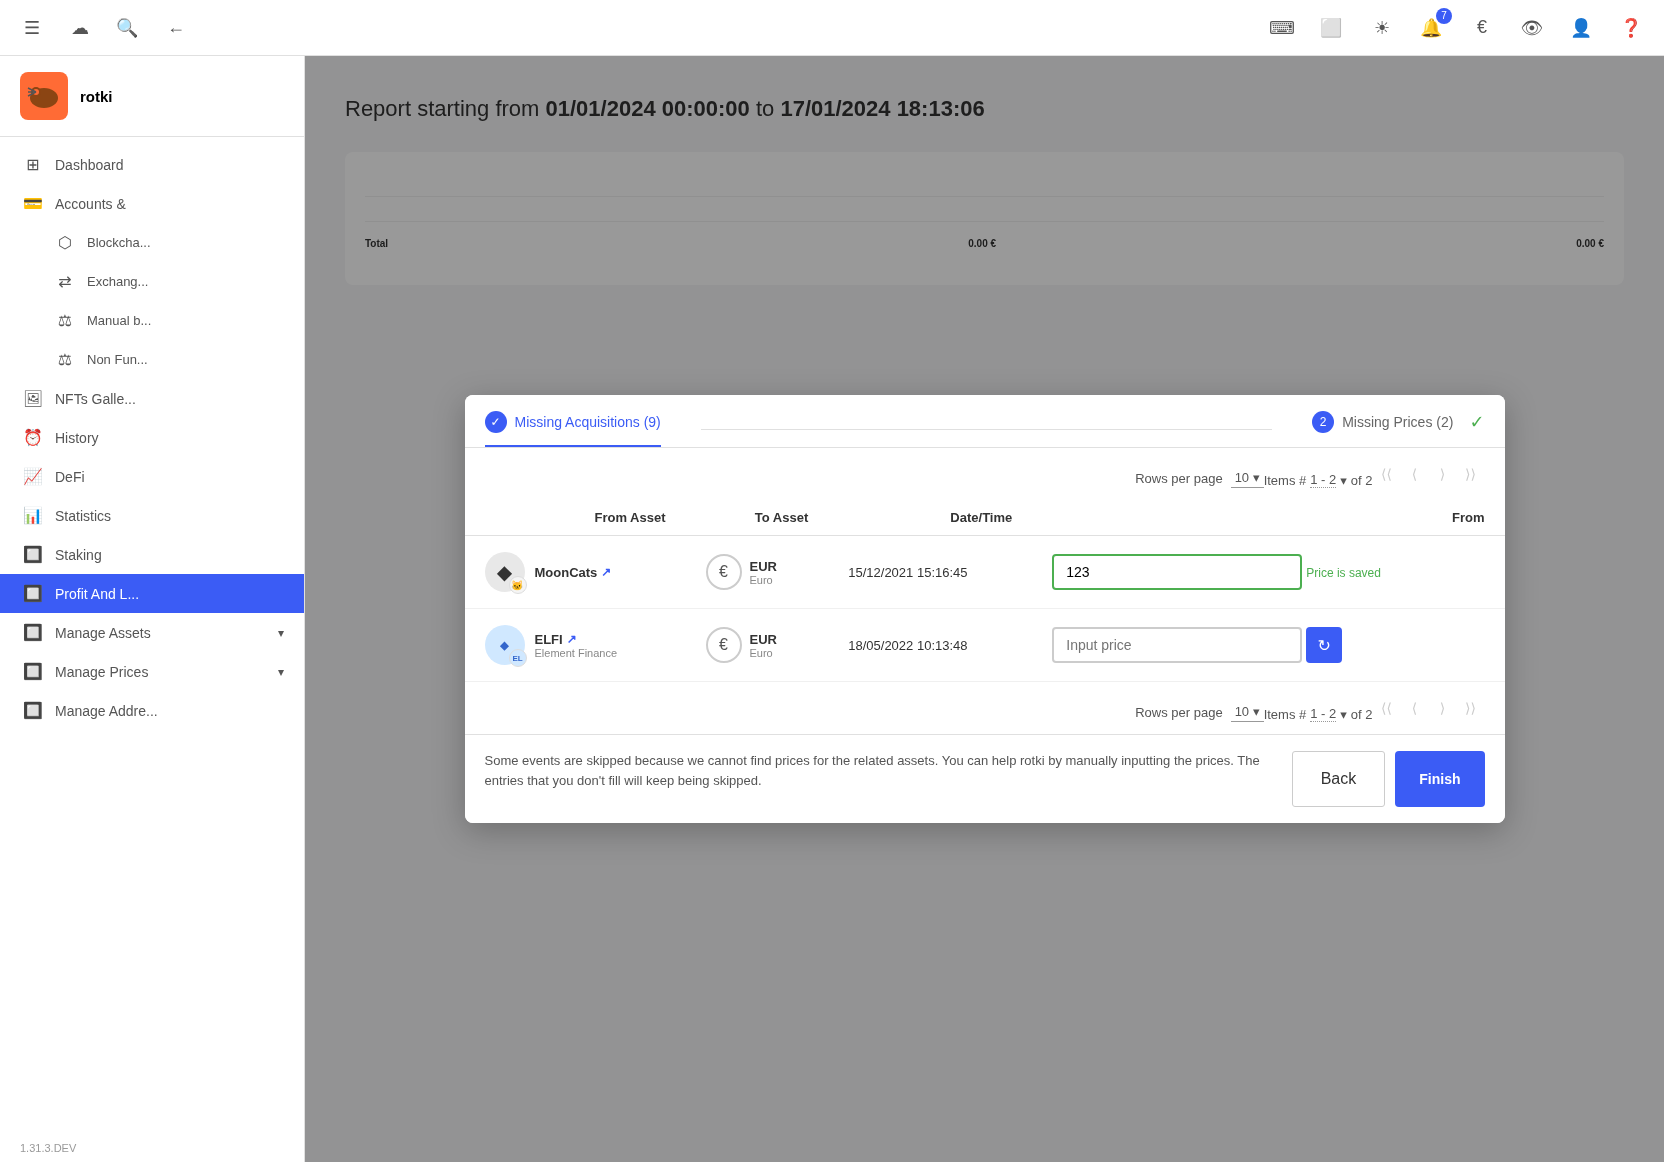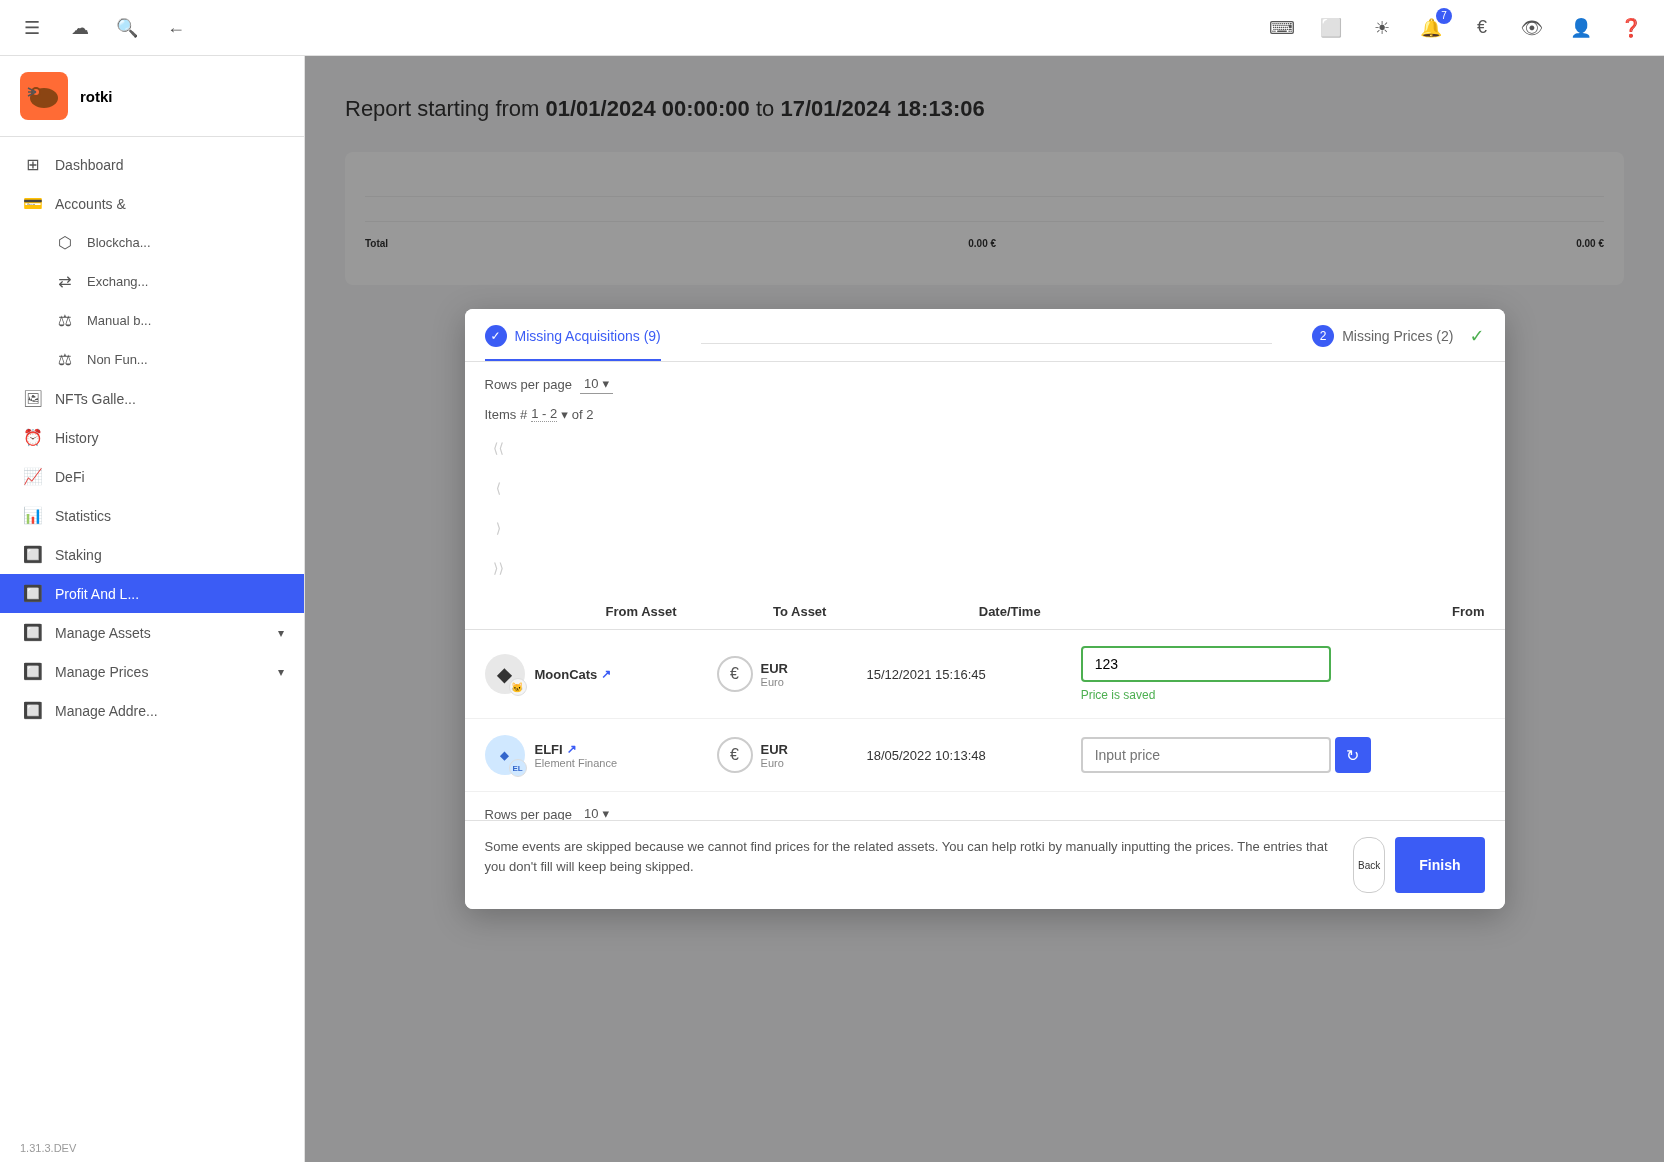--- a/index.html
+++ b/index.html
@@ -92,21 +92,21 @@
     .modal-tabs { display: flex; align-items: center; padding: 16px 20px 0; border-bottom: 1px solid #e0e0e0; gap: 40px; background: #fff; }
     .tab-item { display: flex; align-items: center; gap: 8px; padding-bottom: 12px; cursor: pointer; border-bottom: 2px solid transparent; color: #666; font-size: 14px; }
     .tab-item.active { border-bottom-color: #3b5cf5; color: #3b5cf5; }
     .tab-check { width: 22px; height: 22px; background: #3b5cf5; border-radius: 50%; display: flex; align-items: center; justify-content: center; color: #fff; font-size: 12px; flex-shrink: 0; }
     .tab-badge { width: 22px; height: 22px; background: #3b5cf5; border-radius: 50%; display: flex; align-items: center; justify-content: center; color: #fff; font-size: 12px; flex-shrink: 0; }
     .tab-label { font-weight: 500; }
     .tab-separator { flex: 1; height: 1px; background: #e0e0e0; }
 
     
     .modal-content { flex: 1; overflow-y: auto; padding: 0; }
-    .pagination-bar { display: flex; align-items: flex-start; justify-content: flex-end; gap: 12px; padding: 12px 20px; font-size: 13px; color: #555; flex-direction: column; }
+    .pagination-bar { display: flex; align-items: flex-end; justify-content: flex-end; gap: 0; padding: 12px 20px; font-size: 13px; color: #555; }
     .rows-per-page { display: flex; align-items: center; gap: 8px; }
     .select-rows { border: none; border-bottom: 1px solid #999; padding: 2px 4px; font-size: 13px; appearance: none; background: transparent; cursor: pointer; display: flex; align-items: center; gap: 4px; }
     .items-info { display: flex; align-items: center; gap: 4px; }
     .items-range { border-bottom: 1px dotted #999; }
     .pg-btn { width: 28px; height: 28px; display: flex; align-items: center; justify-content: center; cursor: pointer; color: #666; border-radius: 4px; font-size: 14px; }
     .pg-btn.disabled { color: #ccc; cursor: default; }
 
     
     .data-table { width: 100%; border-collapse: collapse; }
     .data-table thead tr { border-bottom: 1px solid #e0e0e0; }
@@ -118,32 +118,32 @@
     .asset-icon-main { width: 40px; height: 40px; border-radius: 50%; background: #e8e8e8; display: flex; align-items: center; justify-content: center; font-size: 18px; }
     .asset-icon-badge { position: absolute; bottom: -2px; right: -2px; width: 18px; height: 18px; border-radius: 50%; background: #f5f5f5; border: 1px solid #ddd; display: flex; align-items: center; justify-content: center; font-size: 10px; }
     .asset-info { display: flex; flex-direction: column; }
     .asset-name { font-weight: 600; font-size: 13px; display: flex; align-items: center; gap: 4px; }
     .asset-subname { font-size: 11px; color: #888; }
     .external-link { color: #3b5cf5; font-size: 12px; cursor: pointer; }
 
     .to-asset-cell { display: flex; align-items: center; gap: 8px; }
     .euro-icon { width: 36px; height: 36px; border-radius: 50%; border: 2px solid #ccc; display: flex; align-items: center; justify-content: center; font-size: 16px; color: #555; }
 
-    .price-input-cell { display: flex; align-items: flex-start; flex-direction: column; gap: 4px; }
+    .price-input-cell { display: flex; align-items: flex-start; flex-direction: row; gap: 4px; }
     .price-input-wrapper { display: flex; align-items: center; gap: 4px; }
     .price-input { border: 2px solid #4caf50; border-radius: 4px; padding: 8px 12px; font-size: 14px; width: 250px; outline: none; }
     .price-input.empty { border-color: #ccc; }
-    .price-saved { color: #4caf50; font-size: 12px; margin-top: 2px; }
+    .price-saved { color: #4caf50; font-size: 12px; margin-top: 12px; }
     .refresh-btn { width: 36px; height: 36px; background: #3b5cf5; border-radius: 4px; display: flex; align-items: center; justify-content: center; color: #fff; cursor: pointer; font-size: 16px; flex-shrink: 0; }
 
     
     .modal-footer { border-top: 1px solid #e0e0e0; padding: 16px 20px; display: flex; align-items: flex-start; gap: 16px; background: #fff; flex-shrink: 0; }
     .footer-message { flex: 1; font-size: 13px; color: #555; line-height: 1.5; }
     .footer-actions { display: flex; gap: 10px; flex-shrink: 0; }
-    .btn-back { padding: 8px 4px; border: 1px solid #ccc; background: #fff; border-radius: 14px; cursor: pointer; font-size: 10px; color: #333; }
+    .btn-back { padding: 8px 28px; border: 1px solid #ccc; background: #fff; border-radius: 3px; cursor: pointer; font-size: 16px; color: #333; }
     .btn-finish { padding: 20px 24px; background: #3b5cf5; color: #fff; border: none; border-radius: 4px; cursor: pointer; font-size: 14px; font-weight: 600; }
   </style>
 </head>
 <body>
 
 <div class="topbar">
   <div class="topbar-left">
     <div class="icon-btn">☰</div>
     <div class="icon-btn">☁</div>
     <div class="icon-btn">🔍</div>

